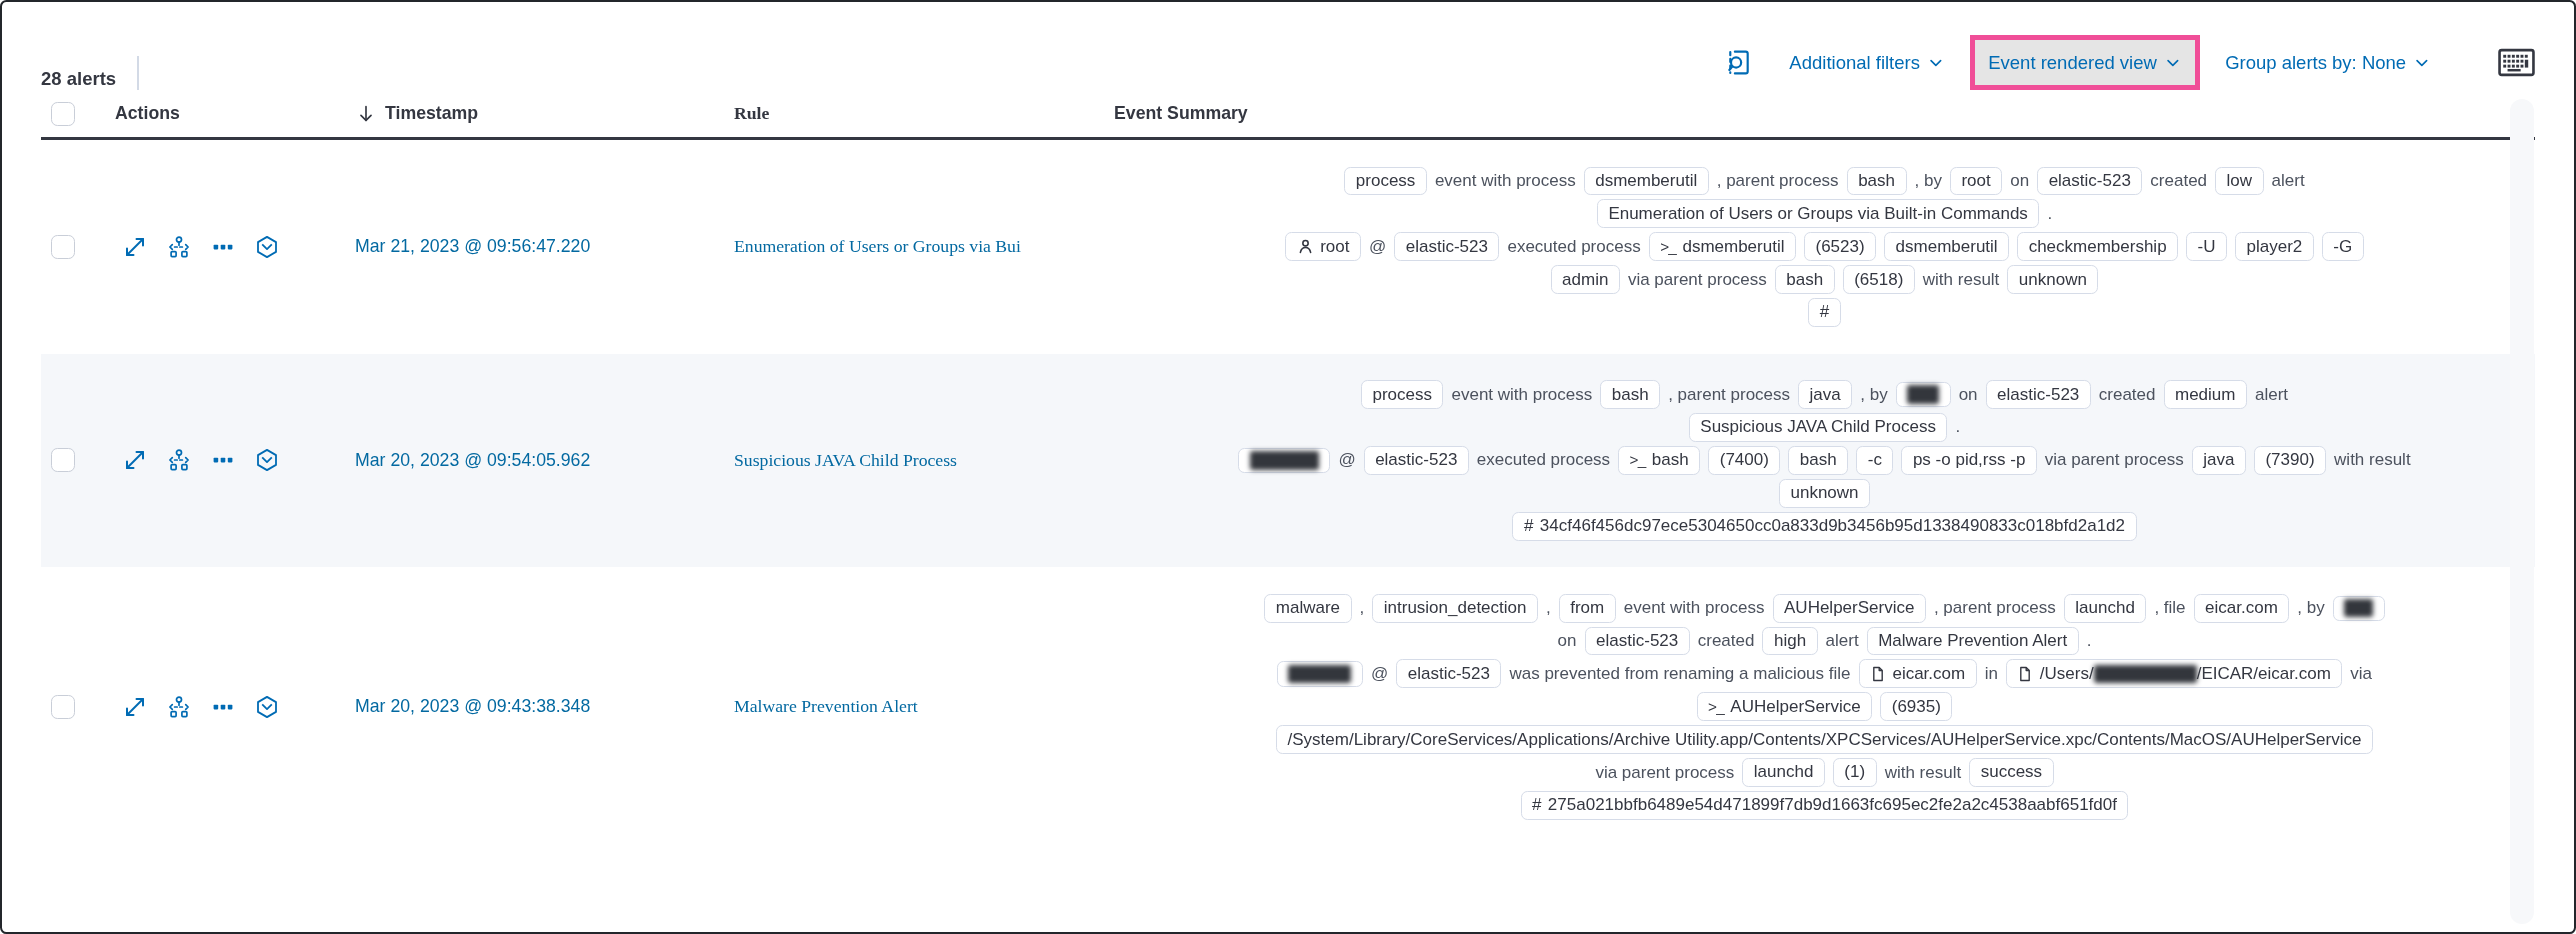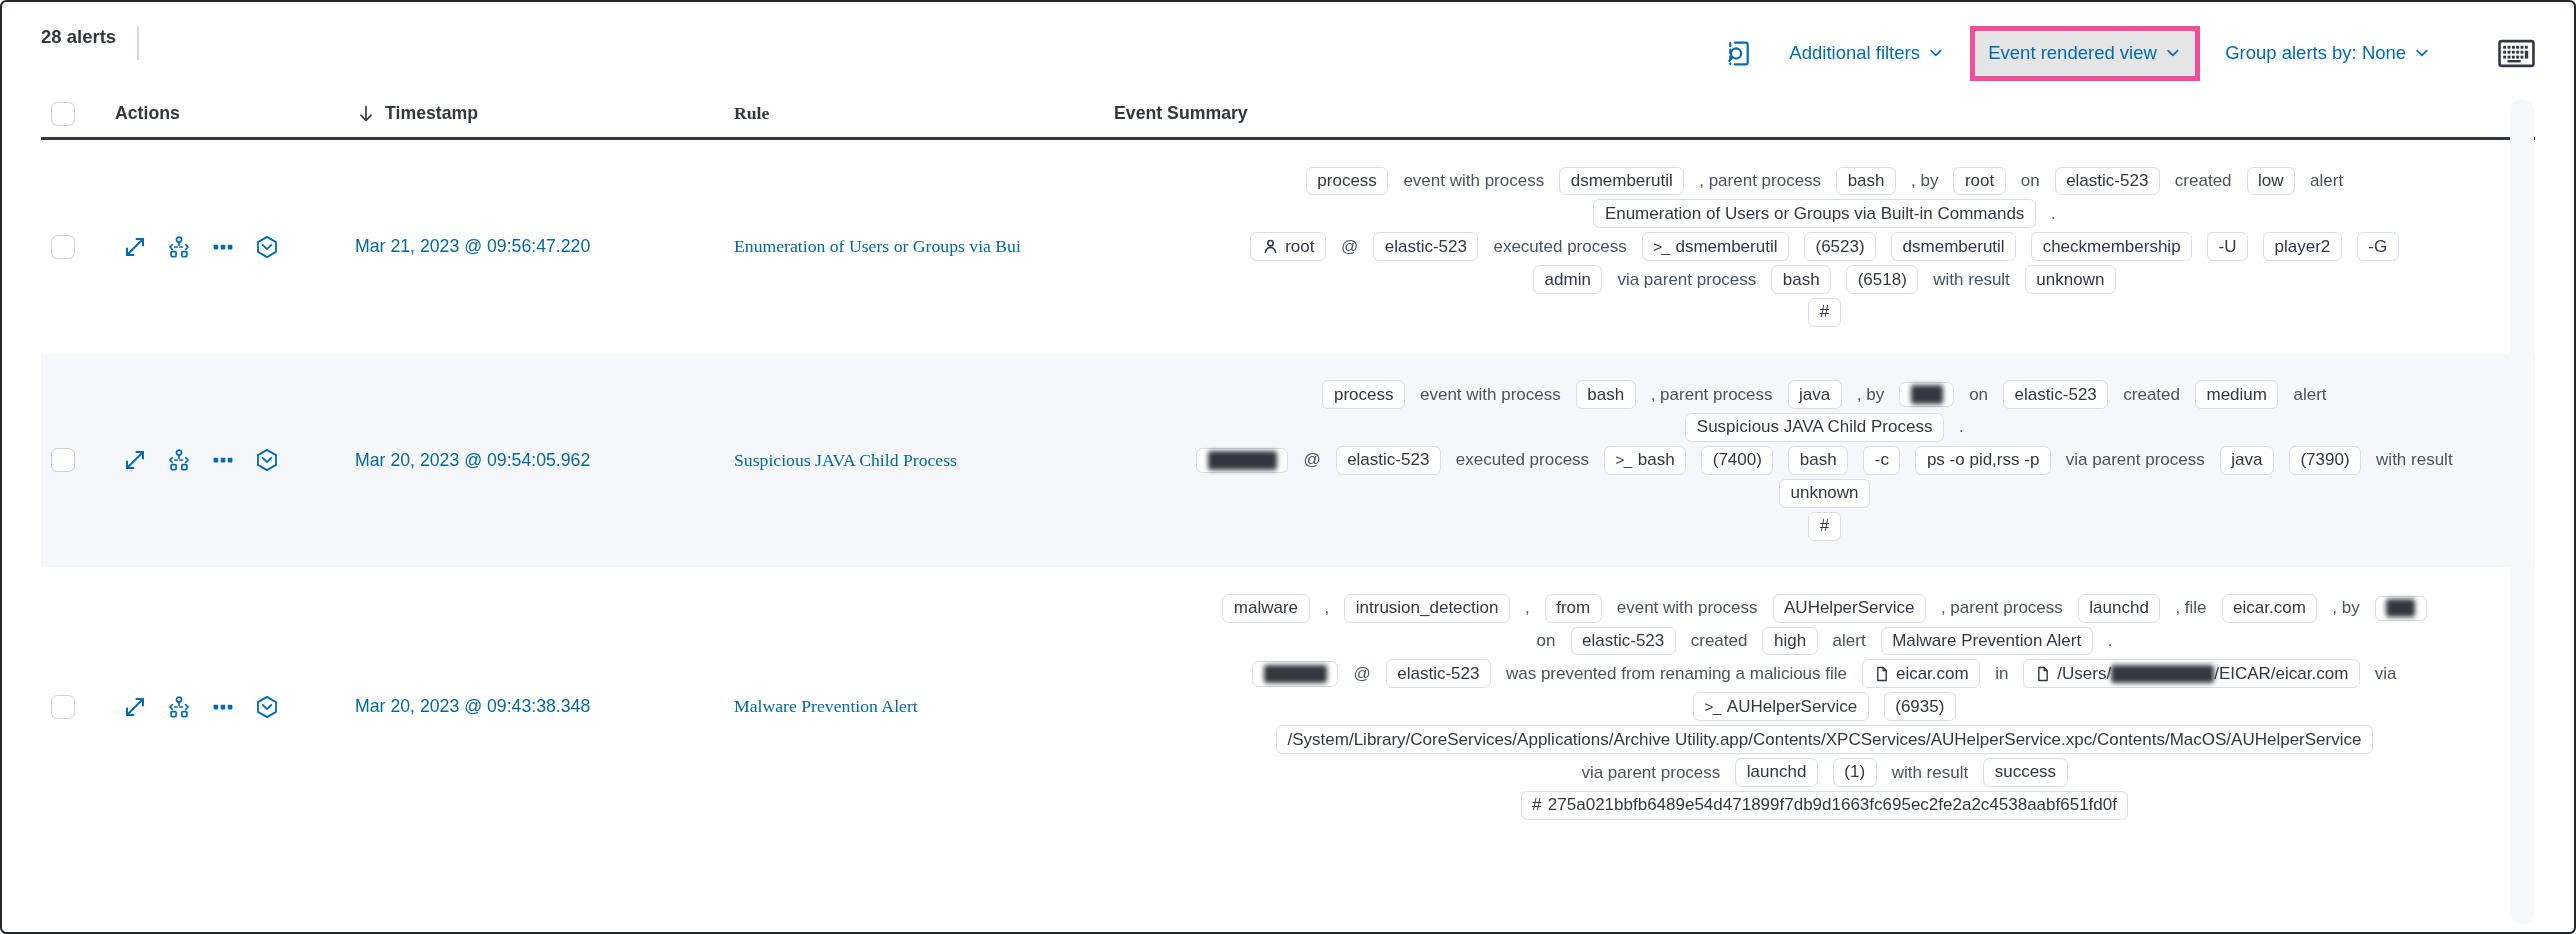--- a/index.html
+++ b/index.html
@@ -3,21 +3,21 @@
 <meta charset="utf-8">
 <style>
   * { box-sizing: border-box; margin: 0; padding: 0; }
   html,body { width: 2576px; height: 934px; background:#fff; }
   body { font-family: "Liberation Sans", sans-serif; color:#343741; }
   .frame { position:relative; width:2576px; height:934px; border:2.4px solid #23262b;
            border-radius:6.4px; overflow:hidden; background:#fff; }
   .content { padding:0 39px; }
 
   
-  .toolbar { display:flex; align-items:flex-start; height:64px; margin-top:24px; }
+  .toolbar { display:flex; align-items:flex-end; height:64px; margin-top:24px; }
   .alerts-count { font-size:18.5px; font-weight:700; color:#343741; white-space:nowrap; }
   .tb-divider { width:1.6px; height:34px; background:#d3dae6; margin-left:21px; }
   .toolbar-right { margin-left:auto; display:flex; align-items:center;gap:19px; }
   .icon-btn { display:inline-flex; align-items:center; color:#006bb4; cursor:pointer; }
   .link { display:inline-flex; align-items:center; gap:7.2px; color:#006bb4; font-size:18.5px;
           font-weight:500; white-space:nowrap; cursor:pointer; }
   .inspect-wrap { margin-right:17.7px; }
   .pink-box { border:5.6px solid #f04e98; padding:11.3px 13px; margin:0 6.4px; background:#e5e5e5; }
   .kbd-wrap { margin-left:48px; color:#343741; }
 
@@ -35,21 +35,21 @@
 
   .row { display:flex; align-items:center; }
   .row.shaded { background:#f5f7fa; }
   .row .col-summary { padding:22.6px 0; }
   .actions-icons { display:flex; align-items:center; gap:20px; padding-left:8px; }
   .action-btn { display:inline-flex; color:#006bb4; cursor:pointer; }
   .cell-text { font-size:17.7px; color:#0369a1; }
 
   
   .sline { display:flex; justify-content:center; align-items:center; margin:4px 0;
-           column-gap:15px; white-space:nowrap; }
+           column-gap:8px; white-space:nowrap; }
   .conn { font-size:17px; color:#4c525e; }
   .badge { display:inline-flex; align-items:center; gap:6.4px; padding:2.4px 10.5px;
            border:1.6px solid #d6dce8; border-radius:6.4px; background:#fff;
            font-size:17px; font-weight:500; color:#343741; line-height:1.3; }
   .badge .glyph { font-size:15.3px; letter-spacing:-0.8px; color:#343741; }
   .badge .hashsym { font-size:17px; color:#343741; }
   .badge .parts { display:inline-flex; align-items:center; }
   .redact { display:inline-block; height:18.5px; background:#33363c; border-radius:2.4px;
             filter:blur(2.4px); vertical-align:middle; }
   .bicon { display:inline-flex; color:#343741; }
@@ -402,20 +402,21 @@
               <span class="conn">with result</span>
             </div>
             <div class="sline">
               <span class="badge">
                 <span>unknown</span>
               </span>
             </div>
             <div class="sline">
               <span class="badge">
                 <span class="hashsym">#</span>
+                <span>34cf46f456dc97ece5304650cc0a833d9b3456b95d1338490833c018bfd2a1d2</span>
               </span>
             </div>
           </div>
         </div>
         <div class="row">
           <div class="col-check">
             <span class="checkbox"></span>
           </div>
           <div class="col-actions">
             <div class="actions-icons">

